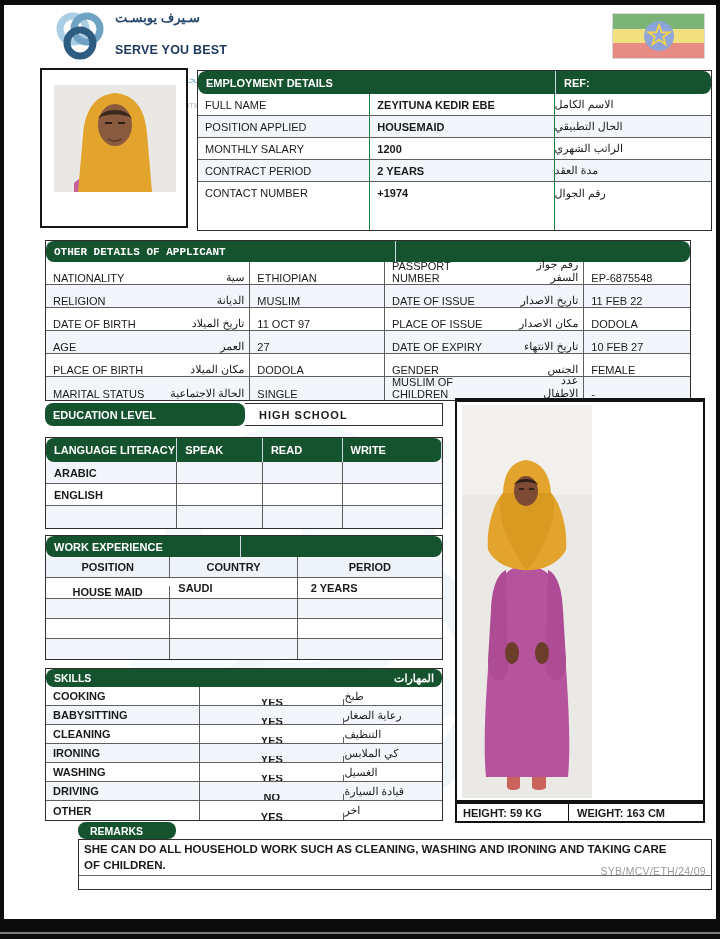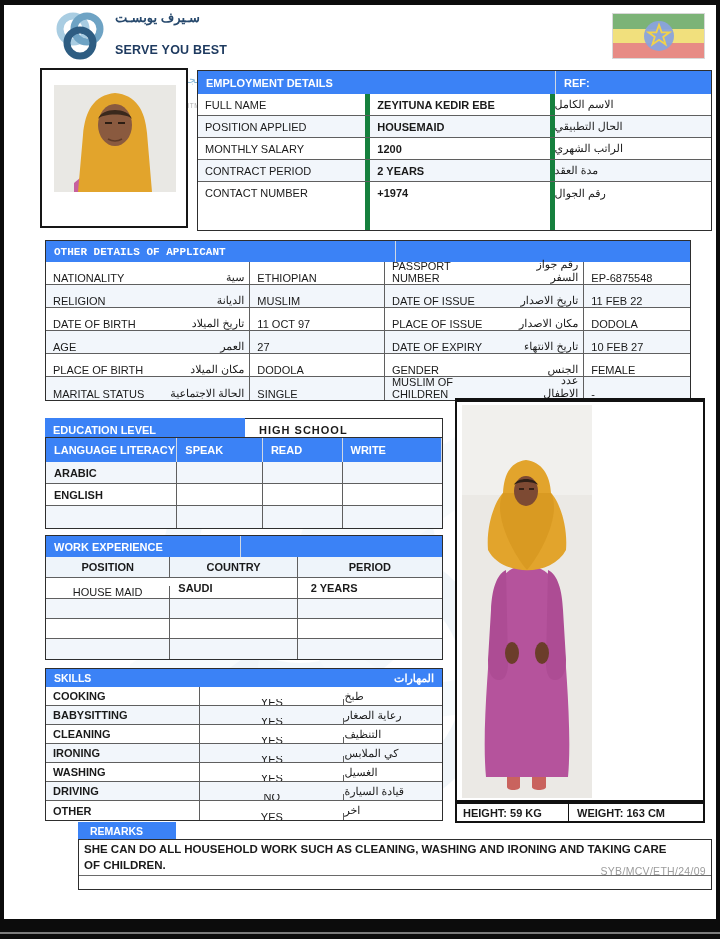--- a/index.html
+++ b/index.html
@@ -29,54 +29,54 @@
   
   .flag { left:612px; top:13px; width:93px; height:46px; border:1px solid #d8d8d8; }
   .flag .stripe { width:100%; height:33.33%; }
   .flag-emblem { position:absolute; left:50%; top:50%; transform:translate(-50%,-50%); }
 
   
   .photo1 { left:40px; top:68px; width:148px; height:160px; background:#fff; border:2px solid #161616; }
   .photo1 svg { position:absolute; left:12px; top:15px; }
 
   
-  .navy { background:#3b82f6; color:#fff; font-weight:bold; }
+  .navy { background:#14532d; color:#fff; font-weight:bold;border-radius:8px; }
   .tbl { border:1.5px solid #2e2e2e; background:#fff; }
   .cell { border-right:1px solid #5f5f5f; display:flex; align-items:center; overflow:hidden; }
   .cell:last-child { border-right:none; }
   .stripe-b { background:#f2f6fb; }
 
   
   .emp { left:197px; top:70px; width:515px; font-size:11px; }
   .emp-head { display:flex; height:23px; font-size:11px; }
   .emp-head .h1 { width:358px; border-right:1px solid #cfd8e4; display:flex; align-items:center; padding-left:8px; }
   .emp-head .h2 { flex:1; display:flex; align-items:center; padding-left:8px; }
   .erow { display:flex; border-bottom:1px solid #5f5f5f; }
   .erow:last-child { border-bottom:none; }
-  .ec { border-right:5px solid #15803d; display:flex; align-items:center; }
+  .ec { border-right:1px solid #15803d; display:flex; align-items:center; }
   .ec.l1 { width:173px; padding-left:7px; }
   .ec.v1 { width:185px; padding-left:7px; font-weight:bold; }
   .ec.a1 { width:157px; justify-content:flex-end; padding-right:9px; border-right:none; direction:rtl; }
 
   
   .other { left:45px; top:240px; width:646px; font-size:11px; }
   .oth-head { display:flex; height:21px; align-items:center;font-family:Liberation Mono, monospace; }
   .oth-head .h1 { width:350px; padding-left:8px; border-right:1px solid #cfd8e4; height:100%; display:flex; align-items:center; }
   .oth-head .h2 { flex:1; height:100%; }
   .orow { display:flex; height:23px; border-bottom:1px solid #5f5f5f; }
   .orow:last-child { border-bottom:none; }
   .oc { border-right:1px solid #5f5f5f; display:flex; align-items:flex-end; }
   .oc.lab { width:205px; justify-content:space-between; padding:0 5px 0 7px; }
   .oc.lab2 { width:200px; justify-content:space-between; padding:0 5px 0 7px;gap:20px; }
   .oc.val { width:135px; padding-left:7px; }
   .oc.val2 { width:106px; padding-left:7px; border-right:none; }
   .ar { direction:rtl; font-size:11px; }
 
   
-  .edu { left:45px; top:418px; width:398px; height:23px; display:flex; font-size:11px; }
+  .edu { left:45px; top:403px; width:398px; height:23px; display:flex; font-size:11px; }
   .edu .k { width:200px; padding-left:8px; display:flex; align-items:center; }
   .edu .v { width:198px; border:1.5px solid #2e2e2e; border-left:none; display:flex; align-items:center; padding-left:14px; font-weight:bold; letter-spacing:1px; background:#fff; }
 
   
   .lang { left:45px; top:437px; width:398px; font-size:11px; }
   .lang .hrow { display:flex; height:24px; }
   .lang .hrow .cell { padding-left:8px; border-right:1px solid #cfd8e4; }
   .lang .drow { display:flex; height:22px; border-bottom:1px solid #5f5f5f; }
   .lang .drow:last-child { border-bottom:none; }
   .lc1 { width:132px; } .lc2 { width:86px; } .lc3 { width:80px; } .lc4 { width:100px; }
@@ -86,32 +86,32 @@
   .work { left:45px; top:535px; width:398px; font-size:11px; }
   .work-head { height:21px; display:flex; align-items:center; }
   .work-head .h1 { width:195px; padding-left:8px; border-right:1px solid #cfd8e4; height:100%; display:flex; align-items:center; }
   .work-head .h2 { flex:1; height:100%; }
   .wrow { display:flex; border-bottom:1px solid #5f5f5f; }
   .wrow:last-child { border-bottom:none; }
   .wc1 { width:125px; } .wc2 { width:128px; } .wc3 { width:145px; }
   .w-sub { height:21px; background:#eef4fa; font-weight:bold; }
   .w-sub .cell { justify-content:center; }
   .w-data { height:21px; }
-  .w-data .wc1 { justify-content:center; font-weight:normal;margin-top:8px; }
+  .w-data .wc1 { justify-content:center; font-weight:bold;margin-top:8px; }
   .w-data .wc2 { padding-left:8px; font-weight:bold; }
   .w-data .wc3 { padding-left:13px; font-weight:bold; }
   .w-empty { height:20px; }
 
   
   .skills { left:45px; top:668px; width:398px; font-size:11px; }
   .sk-head { height:18px; display:flex; align-items:center; justify-content:space-between; padding:0 8px; font-size:10.5px; }
   .srow { display:flex; height:19px; border-bottom:1px solid #5f5f5f; }
   .srow:last-child { border-bottom:none; }
   .sc1 { width:155px; padding-left:7px; font-weight:bold; }
-  .sc2 { width:145px; justify-content:center; font-weight:normal;margin-top:12px; }
+  .sc2 { width:145px; justify-content:center; font-weight:bold;margin-top:12px; }
   .sc3 { width:98px; justify-content:flex-end; padding-right:8px; direction:rtl; }
 
   
   .photo2 { left:455px; top:398px; width:250px; height:404px; background:#fff;
             border:2px solid #111; border-top:4px solid #111; }
   .photo2 svg { position:absolute; left:5px; top:3px; }
 
   
   .hw { left:455px; top:802px; width:250px; height:21px; display:flex; border:2px solid #111; border-top:2px solid #111; background:#fff; font-size:11px; font-weight:bold; }
   .hw .c1 { width:112px; border-right:1.5px solid #111; display:flex; align-items:center; padding-left:6px; }

